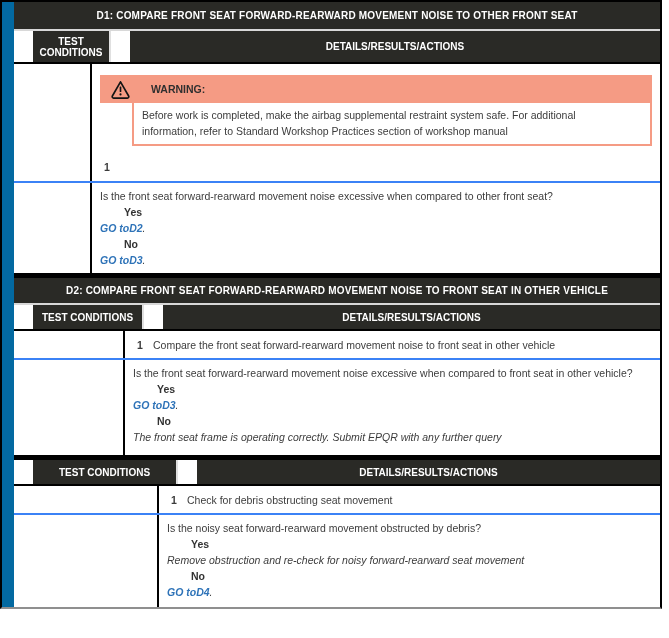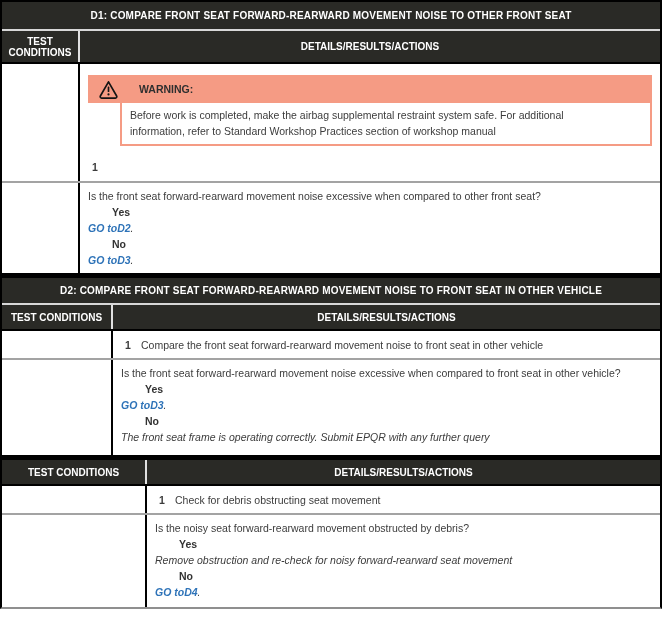--- a/index.html
+++ b/index.html
@@ -17,21 +17,22 @@
     box-sizing: border-box;
     padding: 0;
   }
   .proc-table {
     width: 662px;
     box-sizing: border-box;
     border-left: 2px solid #000;
     border-right: 2px solid #000;
     border-top: 2px solid #000;
     border-bottom: 2px solid #8f8f8f;
-    background: #701a75;
+    background: #0369a1;
+    padding-left: 12px;
   }
   .section { background: #fff; }
   .section + .section { border-top: 5px solid #000; }
 
   .title-bar {
     background: var(--header_bg, #2a2a26);
     color: #fff;
     font-size: 10px;
     font-weight: bold;
     letter-spacing: .2px;
@@ -49,32 +50,33 @@
     background: var(--header_bg, #2a2a26);
     color: #fff;
     font-size: 10px;
     font-weight: bold;
     display: flex;
     align-items: center;
     justify-content: center;
     text-align: center;
     box-sizing: border-box;
     padding: 2px 3px;
+    margin-left: 19px;
   }
   .head-cell.left { border-right: 2px solid #e0e0e0; flex: none; }
   .head-cell.right { flex: 1; }
   .s1 .head-cell { height: 31px; }
   .s2 .head-cell, .s3 .head-cell { height: 24px; }
 
   .cols-d1 .left { width: 78px; }
   .cols-d2 .left { width: 111px; }
   .cols-d3 .left { width: 145px; }
 
   .row { display: flex; }
-  .row + .row { border-top: 2px solid #a3a3a3; }
+  .row + .row { border-top: 2px solid #3b82f6; }
   .cell { box-sizing: border-box; }
   .cell.left { flex: none; border-right: 2px solid #000; background: #fff; }
   .cell.details { flex: 1; font-size: 10.5px; line-height: 16px; }
 
   .s1 .row-step .cell { min-height: 117px; }
   .s1 .row-q .cell { min-height: 86px; }
   .s2 .row-step .cell, .s3 .row-step .cell { min-height: 27px; }
   .s2 .row-q .cell { min-height: 95px; }
   .s3 .row-q .cell { min-height: 92px; }
 

